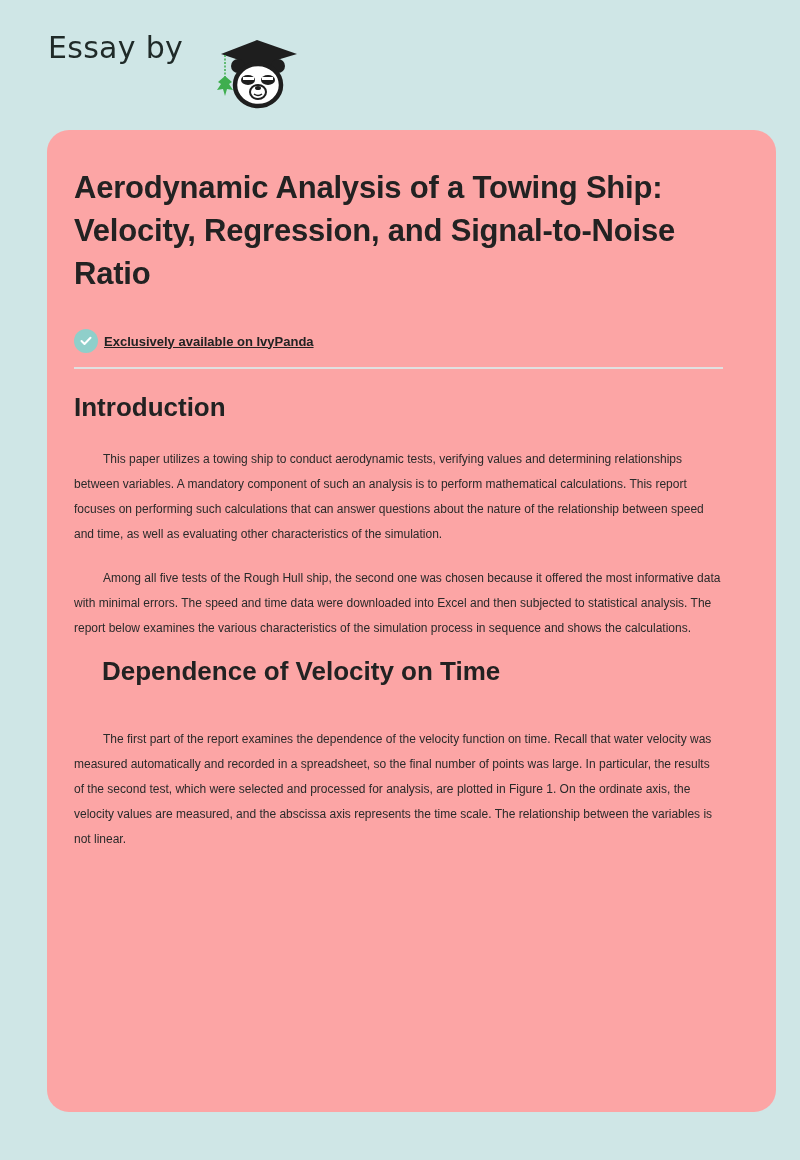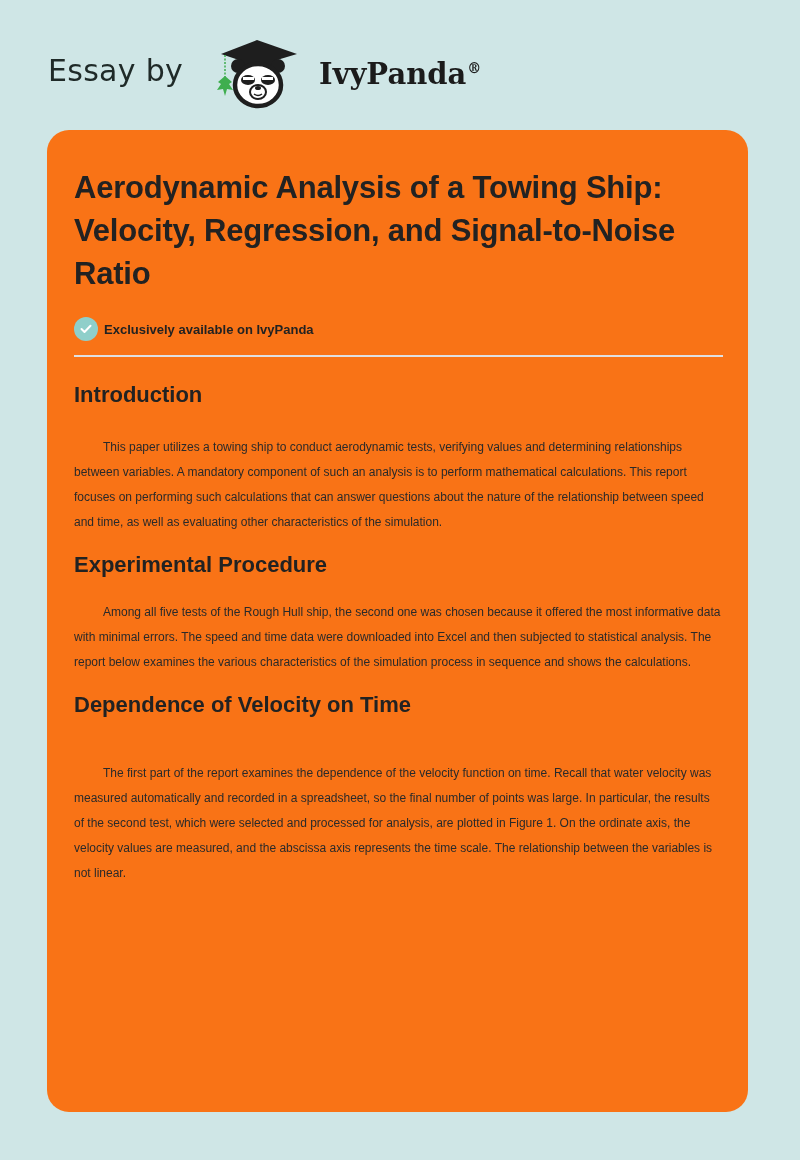--- a/index.html
+++ b/index.html
@@ -6,70 +6,71 @@
     body {
       width: 800px; height: 1160px;
       background: #cfe6e6;
       position: relative;
       overflow: hidden;
       font-family: "Liberation Sans", sans-serif;
       color: #222;
     }
     .brand {
       position: absolute; left: 48px; top: 34px;
-      display: flex; align-items: center; height: 76px; gap: 12px;
+      display: flex; align-items: flex-start; height: 76px; gap: 12px;
     }
     .brand-prefix {
       font-family: "DejaVu Sans", sans-serif;
       font-size: 30px; color: #1f2a28; letter-spacing: 0.3px;
       margin-right: 18px; margin-top: -4px;
     }
     .brand-logo { width: 88px; height: 76px; margin-right: 6px; }
     .brand-name {
       font-family: "DejaVu Serif", serif;
       font-weight: bold; font-size: 29px; color: #1b1b1b;
       margin-top: 4px;
     }
     .brand-reg { font-size: 14px; vertical-align: super; margin-left: 1px; }
 
     .card {
       position: absolute; left: 47px; top: 130px;
       width: 701px; height: 982px;
-      background: #f97316;
+      background: #fca5a5;
       border-radius: 22px;
+      padding-left: 28px;
     }
     .content { position: absolute; left: 27px; top: 36px; width: 649px; }
     h1 {
       margin: 0;
       font-size: 31px; line-height: 43px; font-weight: bold;
       color: #222; letter-spacing: -0.2px;
     }
     .badge {
-      display: flex; align-items: center; margin-top: 22px; height: 24px;
+      display: flex; align-items: center; margin-top: 34px; height: 24px; text-decoration: underline;
     }
     .badge-icon {
       width: 24px; height: 24px; border-radius: 50%;
       background: #8fcfca; display: flex; align-items: center; justify-content: center;
       margin-right: 6px;
     }
     .badge-text { font-size: 13px; font-weight: bold; color: #222; }
     .divider { height: 2px; background: #e0e0e0; margin-top: 14px; }
     h2 {
-      margin: 0; font-size: 22px; font-weight: bold; color: #222;
+      margin: 0; font-size: 26px; font-weight: bold; color: #222;
       line-height: 32px;
     }
     p {
       margin: 0; font-size: 12px; line-height: 25px; color: #2a2a2a;
       text-indent: 29px;
     }
     .sec1-h { margin-top: 22px; }
     .sec1-p { margin-top: 24px; }
     .sec2-h { margin-top: 14px; }
     .sec2-p { margin-top: 19px; }
-    .sec3-h { margin-top: 14px; }
+    .sec3-h { margin-top: 14px; margin-left: 28px; }
     .sec3-p { margin-top: 40px; }
   </style>
 </head>
 <body>
 
 <div class="brand">
   <span class="brand-prefix">Essay by</span>
   <span class="brand-logo">
     <svg width="88" height="76" viewBox="0 0 88 76">
 
@@ -88,40 +89,38 @@
       <ellipse cx="35" cy="46" rx="7" ry="5" fill="#1e1e1e"></ellipse>
       <ellipse cx="55" cy="46" rx="7" ry="5" fill="#1e1e1e"></ellipse>
       <rect x="30" y="43" width="11" height="3" fill="#ffffff"></rect>
       <rect x="49" y="43" width="11" height="3" fill="#ffffff"></rect>
 
       <ellipse cx="45" cy="58" rx="8" ry="7" fill="#ffffff" stroke="#1e1e1e" stroke-width="2"></ellipse>
       <ellipse cx="45" cy="54" rx="3" ry="2" fill="#1e1e1e"></ellipse>
       <path d="M41,60 Q45,63 49,60" stroke="#1e1e1e" stroke-width="1.4" fill="none"></path>
     </svg>
   </span>
-  <span class="brand-name"><span>IvyPanda</span><span class="brand-reg">®</span></span>
 </div>
 
 <div class="card">
   <div class="content">
     <h1>Aerodynamic Analysis of a Towing Ship: Velocity, Regression, and Signal-to-Noise Ratio</h1>
 
     <div class="badge">
       <span class="badge-icon">
         <svg width="12" height="10" viewBox="0 0 12 10">
           <path d="M1.5,5 L4.5,8 L10.5,1.8" stroke="#ffffff" stroke-width="2" fill="none" stroke-linecap="round" stroke-linejoin="round"></path>
         </svg>
       </span>
       <span class="badge-text">Exclusively available on IvyPanda</span>
     </div>
 
     <div class="divider"></div>
 
     <h2 class="sec1-h">Introduction</h2>
     <p class="sec1-p">This paper utilizes a towing ship to conduct aerodynamic tests, verifying values and determining relationships between variables. A mandatory component of such an analysis is to perform mathematical calculations. This report focuses on performing such calculations that can answer questions about the nature of the relationship between speed and time, as well as evaluating other characteristics of the simulation.</p>
 
-    <h2 class="sec2-h">Experimental Procedure</h2>
     <p class="sec2-p">Among all five tests of the Rough Hull ship, the second one was chosen because it offered the most informative data with minimal errors. The speed and time data were downloaded into Excel and then subjected to statistical analysis. The report below examines the various characteristics of the simulation process in sequence and shows the calculations.</p>
 
     <h2 class="sec3-h">Dependence of Velocity on Time</h2>
     <p class="sec3-p">The first part of the report examines the dependence of the velocity function on time. Recall that water velocity was measured automatically and recorded in a spreadsheet, so the final number of points was large. In particular, the results of the second test, which were selected and processed for analysis, are plotted in Figure 1. On the ordinate axis, the velocity values are measured, and the abscissa axis represents the time scale. The relationship between the variables is not linear.</p>
   </div>
 </div>
 
 </body></html>

